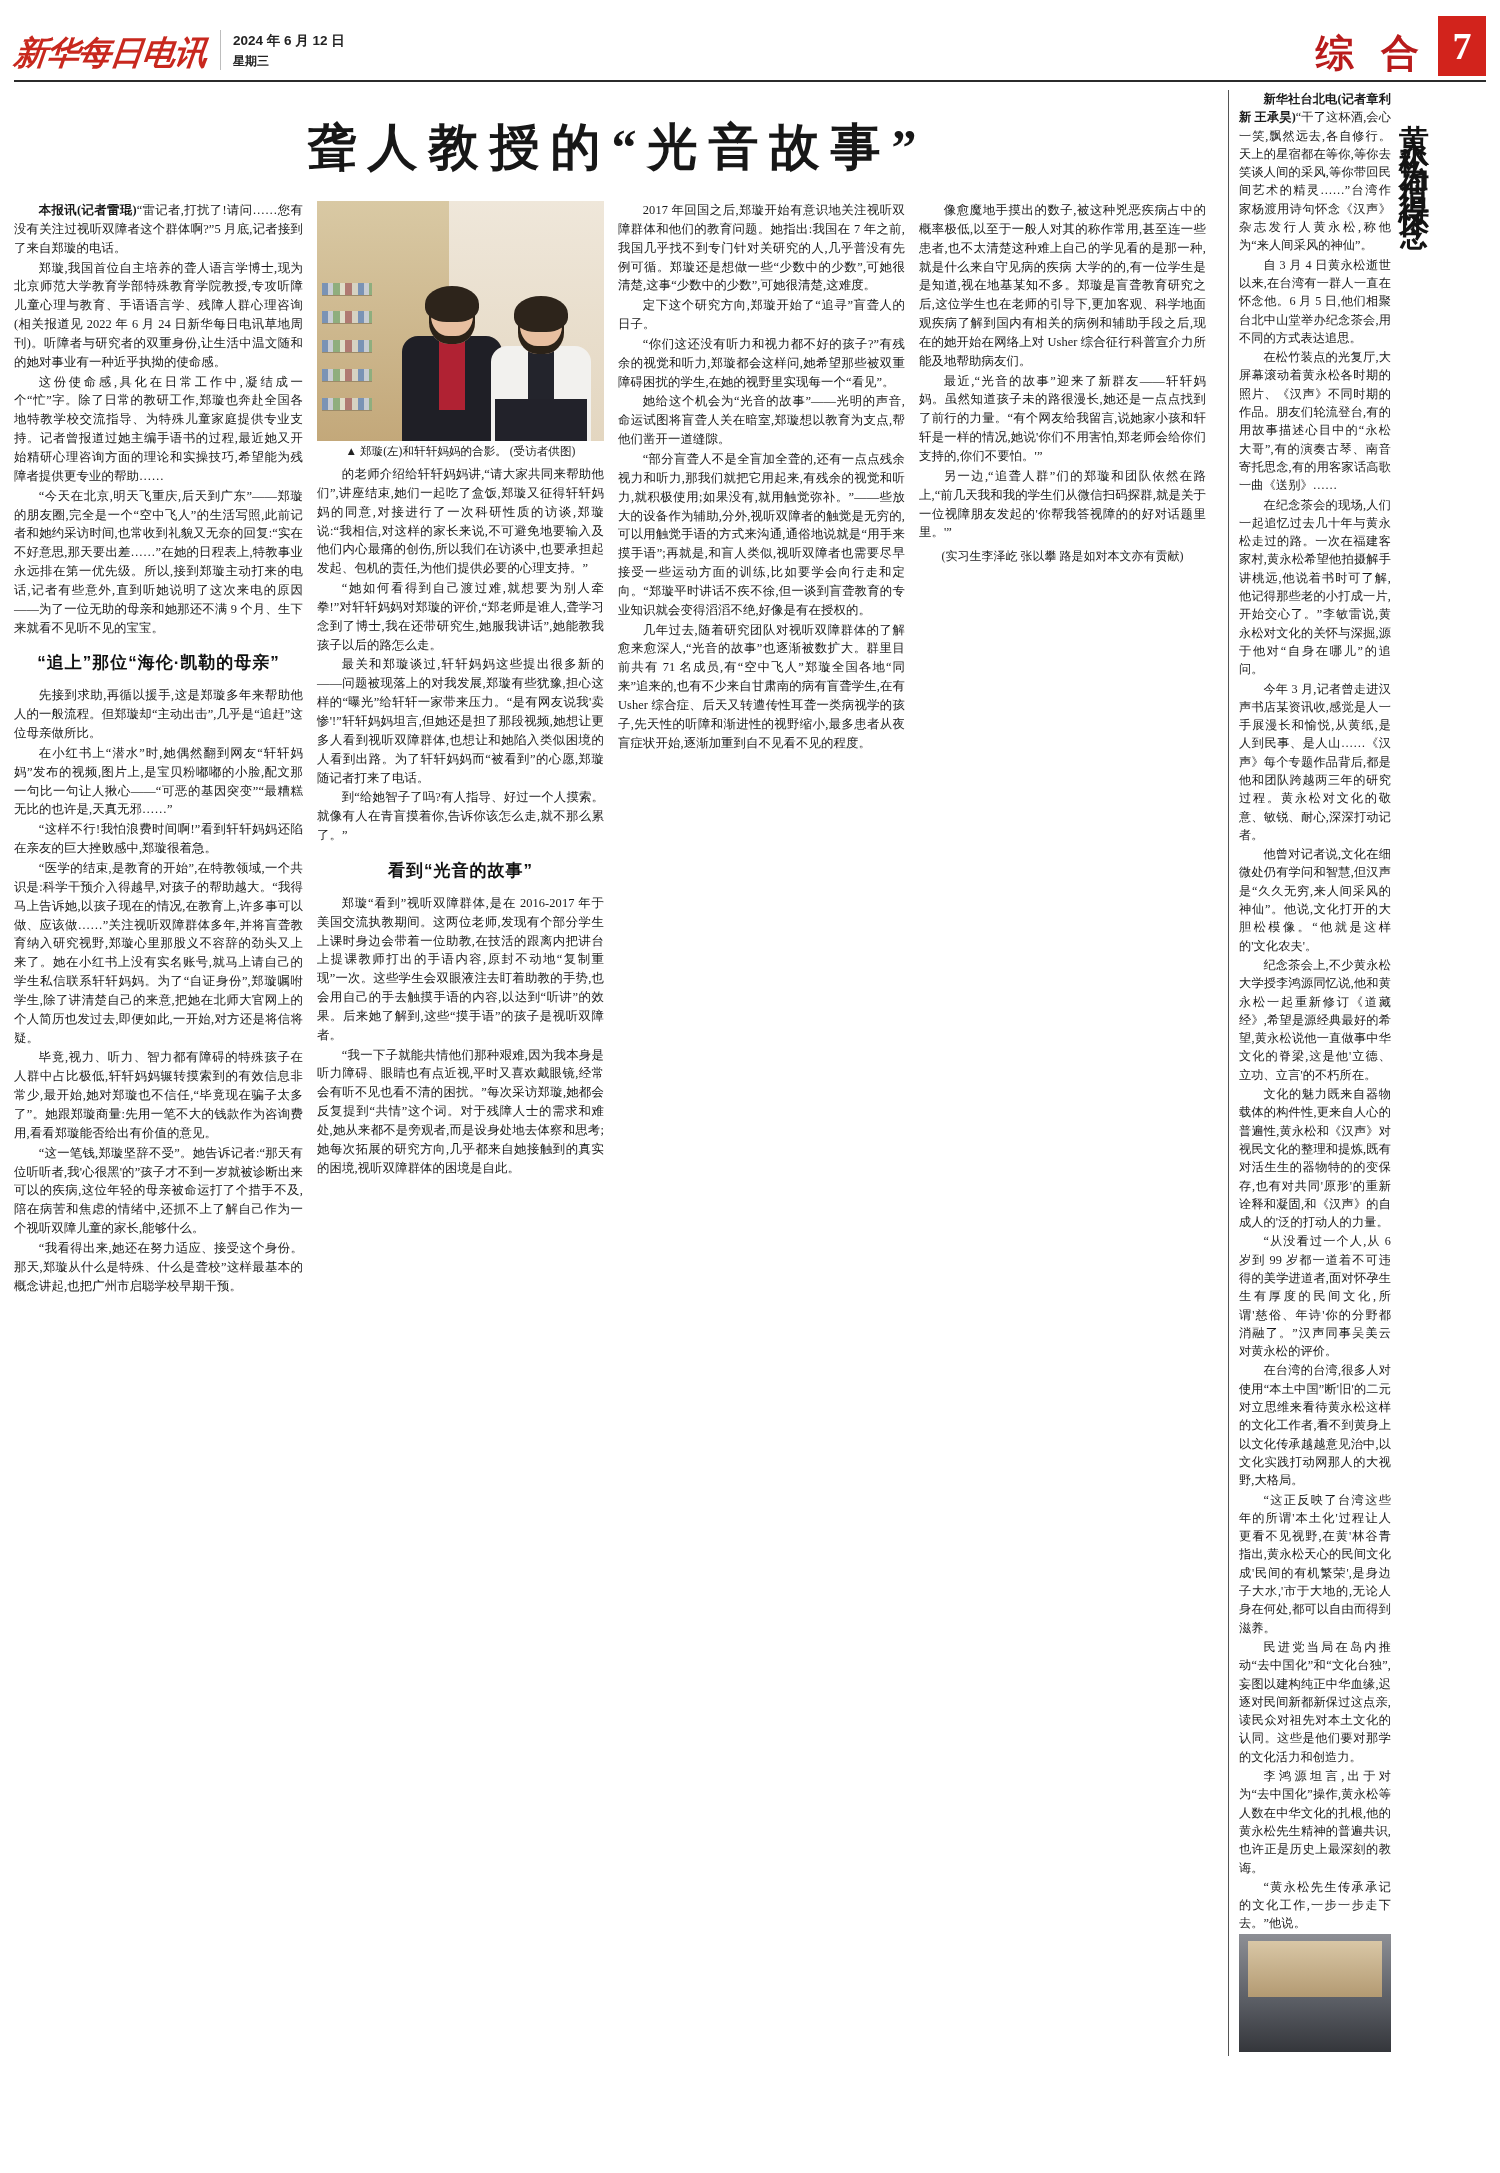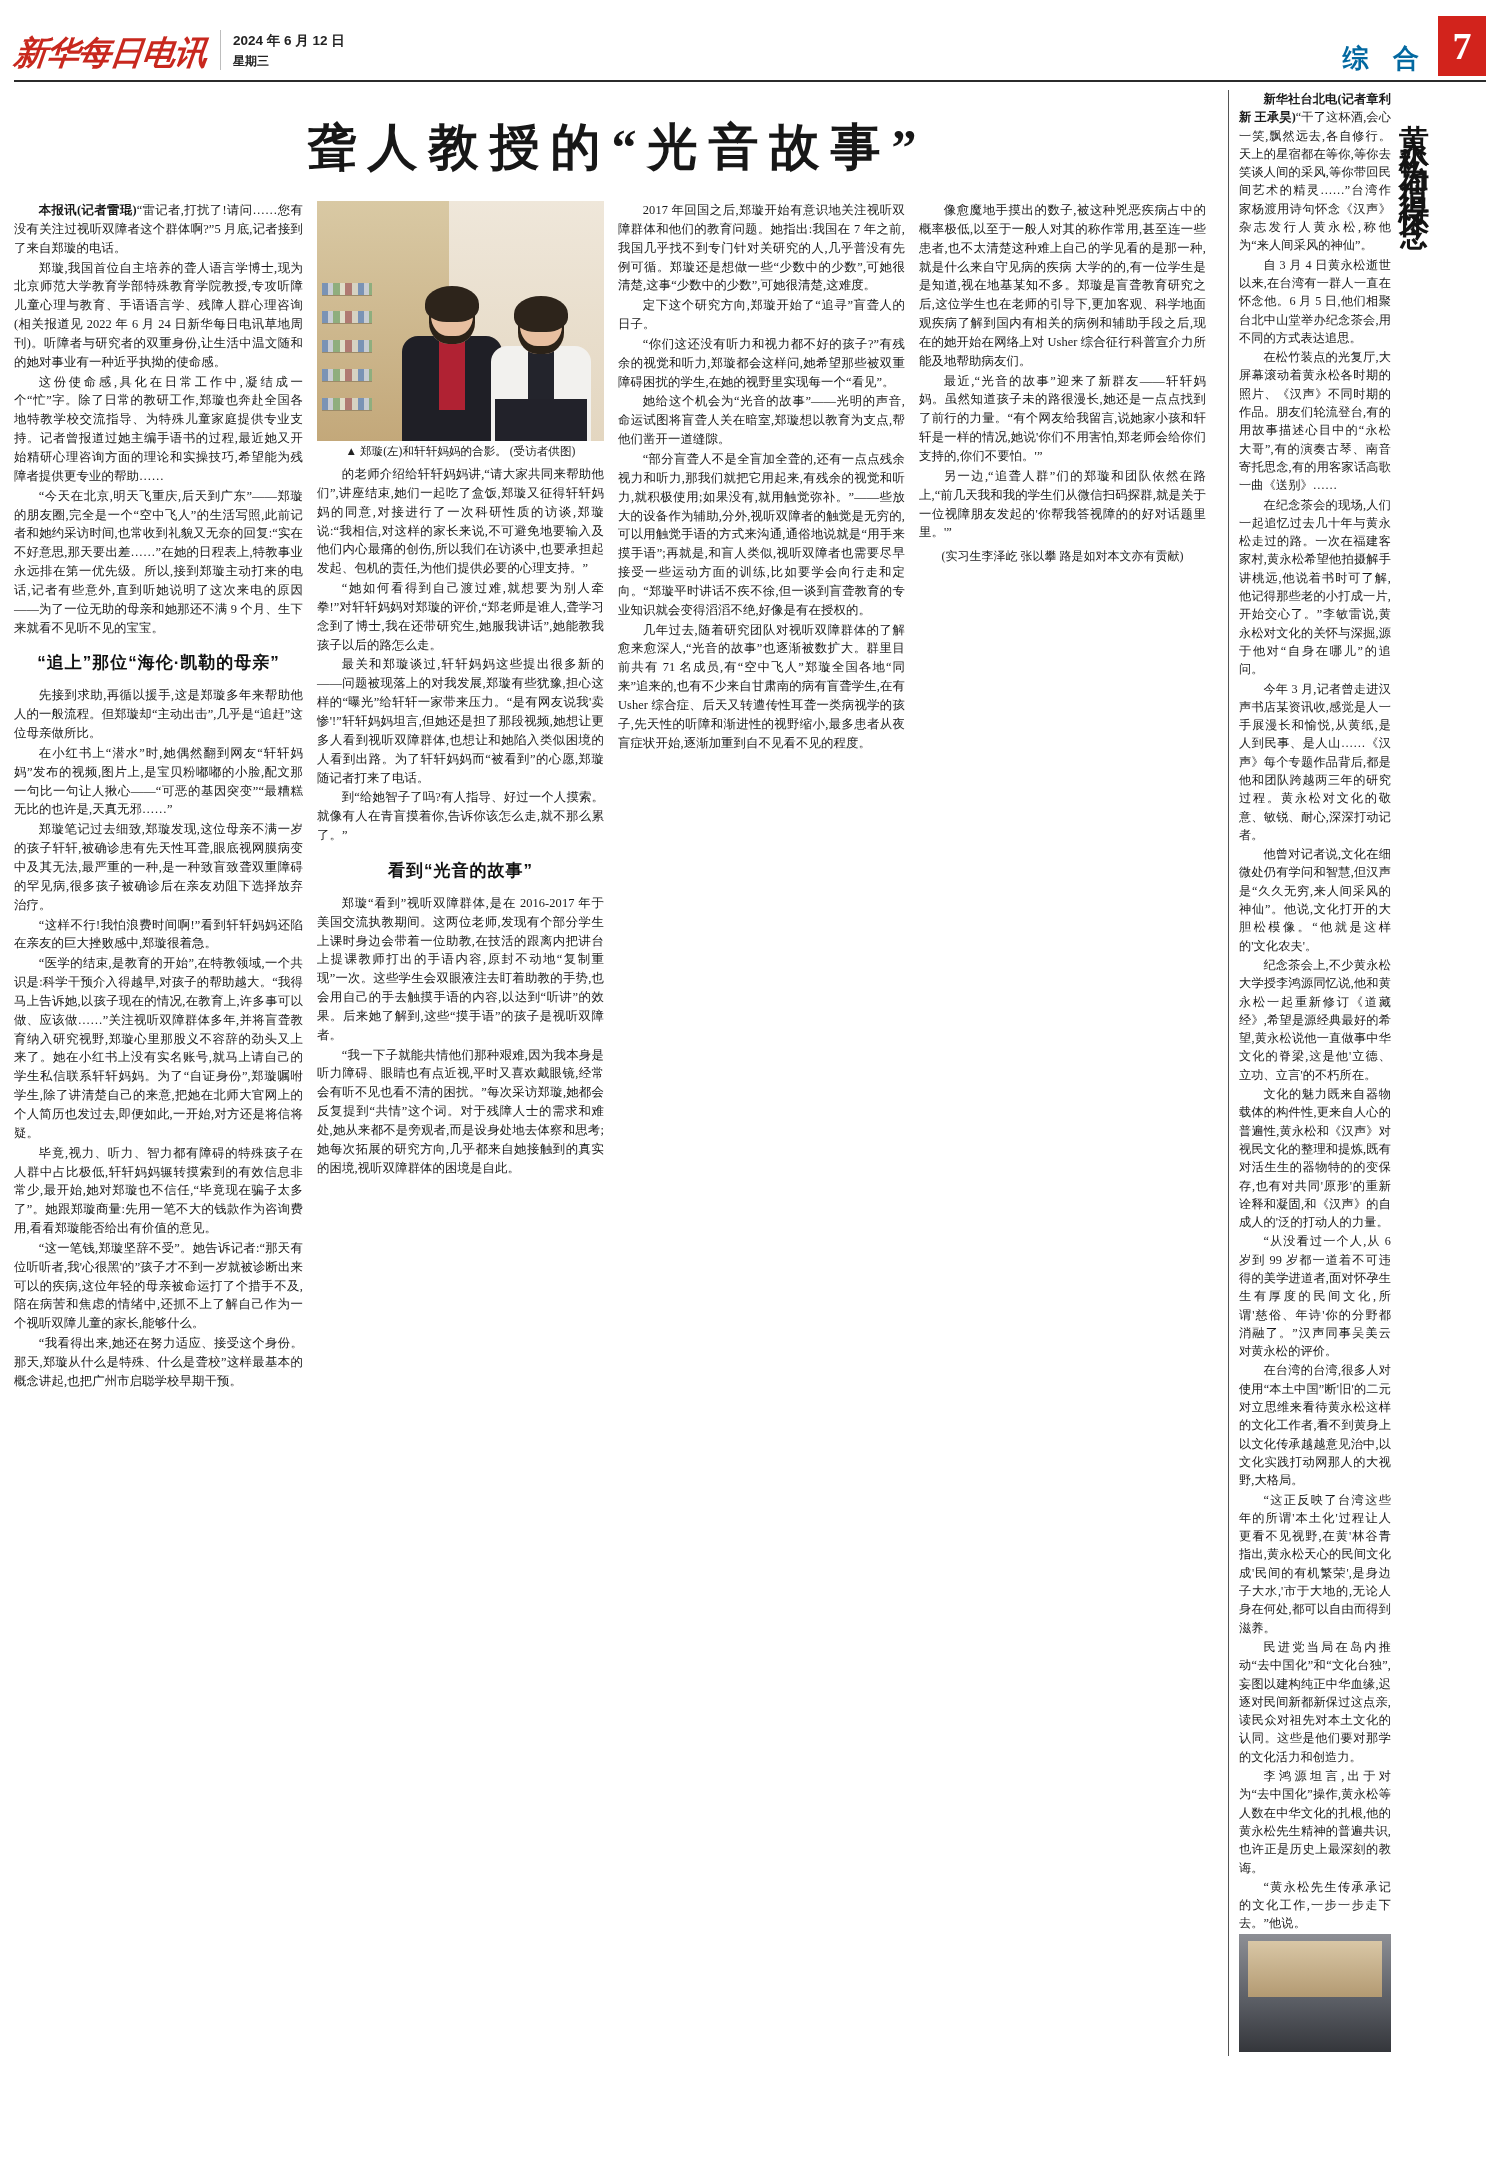--- a/index.html
+++ b/index.html
@@ -41,21 +41,21 @@
     font-size: 13.5px; line-height: 1.55;
     color: #222; padding-bottom: 5px; font-weight: bold;
   }
   .date-block .dow { font-size: 12px; font-weight: bold; }
   .masthead-right {
     margin-left: auto; display: flex; align-items: flex-end; gap: 0;
     padding-bottom: 0px;
   }
   .section-name {
     font-family: "Liberation Serif", serif;
-    font-weight: bold; font-size: 26px; color: #0369a1;
+    font-weight: bold; font-size: 38px; color: #b91c1c;
     letter-spacing: 9px; line-height: 1;
     padding: 0 10px 4px 0;
     text-align: right;
   }
   .page-num-box {
     background: #d2231c; color: #fff;
     width: 48px; height: 60px;
     display: flex; align-items: center; justify-content: center;
     font-family: "Liberation Serif", serif;
     font-size: 38px; font-weight: bold;
@@ -228,21 +228,20 @@
         <div class="cols4">
 
           <div class="col c1">
             <p class="t"><b>本报讯(记者雷琨)</b><span>“雷记者,打扰了!请问……您有没有关注过视听双障者这个群体啊?”5 月底,记者接到了来自郑璇的电话。</span></p>
             <p class="t">郑璇,我国首位自主培养的聋人语言学博士,现为北京师范大学教育学部特殊教育学院教授,专攻听障儿童心理与教育、手语语言学、残障人群心理咨询(相关报道见 2022 年 6 月 24 日新华每日电讯草地周刊)。听障者与研究者的双重身份,让生活中温文随和的她对事业有一种近乎执拗的使命感。</p>
             <p class="t">这份使命感,具化在日常工作中,凝结成一个“忙”字。除了日常的教研工作,郑璇也奔赴全国各地特教学校交流指导、为特殊儿童家庭提供专业支持。记者曾报道过她主编手语书的过程,最近她又开始精研心理咨询方面的理论和实操技巧,希望能为残障者提供更专业的帮助……</p>
             <p class="t">“今天在北京,明天飞重庆,后天到广东”——郑璇的朋友圈,完全是一个“空中飞人”的生活写照,此前记者和她约采访时间,也常收到礼貌又无奈的回复:“实在不好意思,那天要出差……”在她的日程表上,特教事业永远排在第一优先级。所以,接到郑璇主动打来的电话,记者有些意外,直到听她说明了这次来电的原因——为了一位无助的母亲和她那还不满 9 个月、生下来就看不见听不见的宝宝。</p>
             <div class="sub-h">“追上”那位“海伦·凯勒的母亲”</div>
             <p class="t">先接到求助,再循以援手,这是郑璇多年来帮助他人的一般流程。但郑璇却“主动出击”,几乎是“追赶”这位母亲做所比。</p>
             <p class="t">在小红书上“潜水”时,她偶然翻到网友“轩轩妈妈”发布的视频,图片上,是宝贝粉嘟嘟的小脸,配文那一句比一句让人揪心——“可恶的基因突变”“最糟糕无比的也许是,天真无邪……”</p>
-            <p class="t">郑璇笔记过去细致,郑璇发现,这位母亲不满一岁的孩子轩轩,被确诊患有先天性耳聋,眼底视网膜病变中及其无法,最严重的一种,是一种致盲致聋双重障碍的罕见病,很多孩子被确诊后在亲友劝阻下选择放弃治疗。</p>
             <p class="t">“这样不行!我怕浪费时间啊!”看到轩轩妈妈还陷在亲友的巨大挫败感中,郑璇很着急。</p>
             <p class="t">“医学的结束,是教育的开始”,在特教领域,一个共识是:科学干预介入得越早,对孩子的帮助越大。“我得马上告诉她,以孩子现在的情况,在教育上,许多事可以做、应该做……”关注视听双障群体多年,并将盲聋教育纳入研究视野,郑璇心里那股义不容辞的劲头又上来了。她在小红书上没有实名账号,就马上请自己的学生私信联系轩轩妈妈。为了“自证身份”,郑璇嘱咐学生,除了讲清楚自己的来意,把她在北师大官网上的个人简历也发过去,即便如此,一开始,对方还是将信将疑。</p>
             <p class="t">毕竟,视力、听力、智力都有障碍的特殊孩子在人群中占比极低,轩轩妈妈辗转摸索到的有效信息非常少,最开始,她对郑璇也不信任,“毕竟现在骗子太多了”。她跟郑璇商量:先用一笔不大的钱款作为咨询费用,看看郑璇能否给出有价值的意见。</p>
             <p class="t">“这一笔钱,郑璇坚辞不受”。她告诉记者:“那天有位听听者,我'心很黑'的”孩子才不到一岁就被诊断出来可以的疾病,这位年轻的母亲被命运打了个措手不及,陪在病苦和焦虑的情绪中,还抓不上了解自己作为一个视听双障儿童的家长,能够什么。</p>
             <p class="t">“我看得出来,她还在努力适应、接受这个身份。那天,郑璇从什么是特殊、什么是聋校”这样最基本的概念讲起,也把广州市启聪学校早期干预。</p>
           </div>
 
           <div class="col">
             <div class="photo-wrap">
               <div class="photo">

